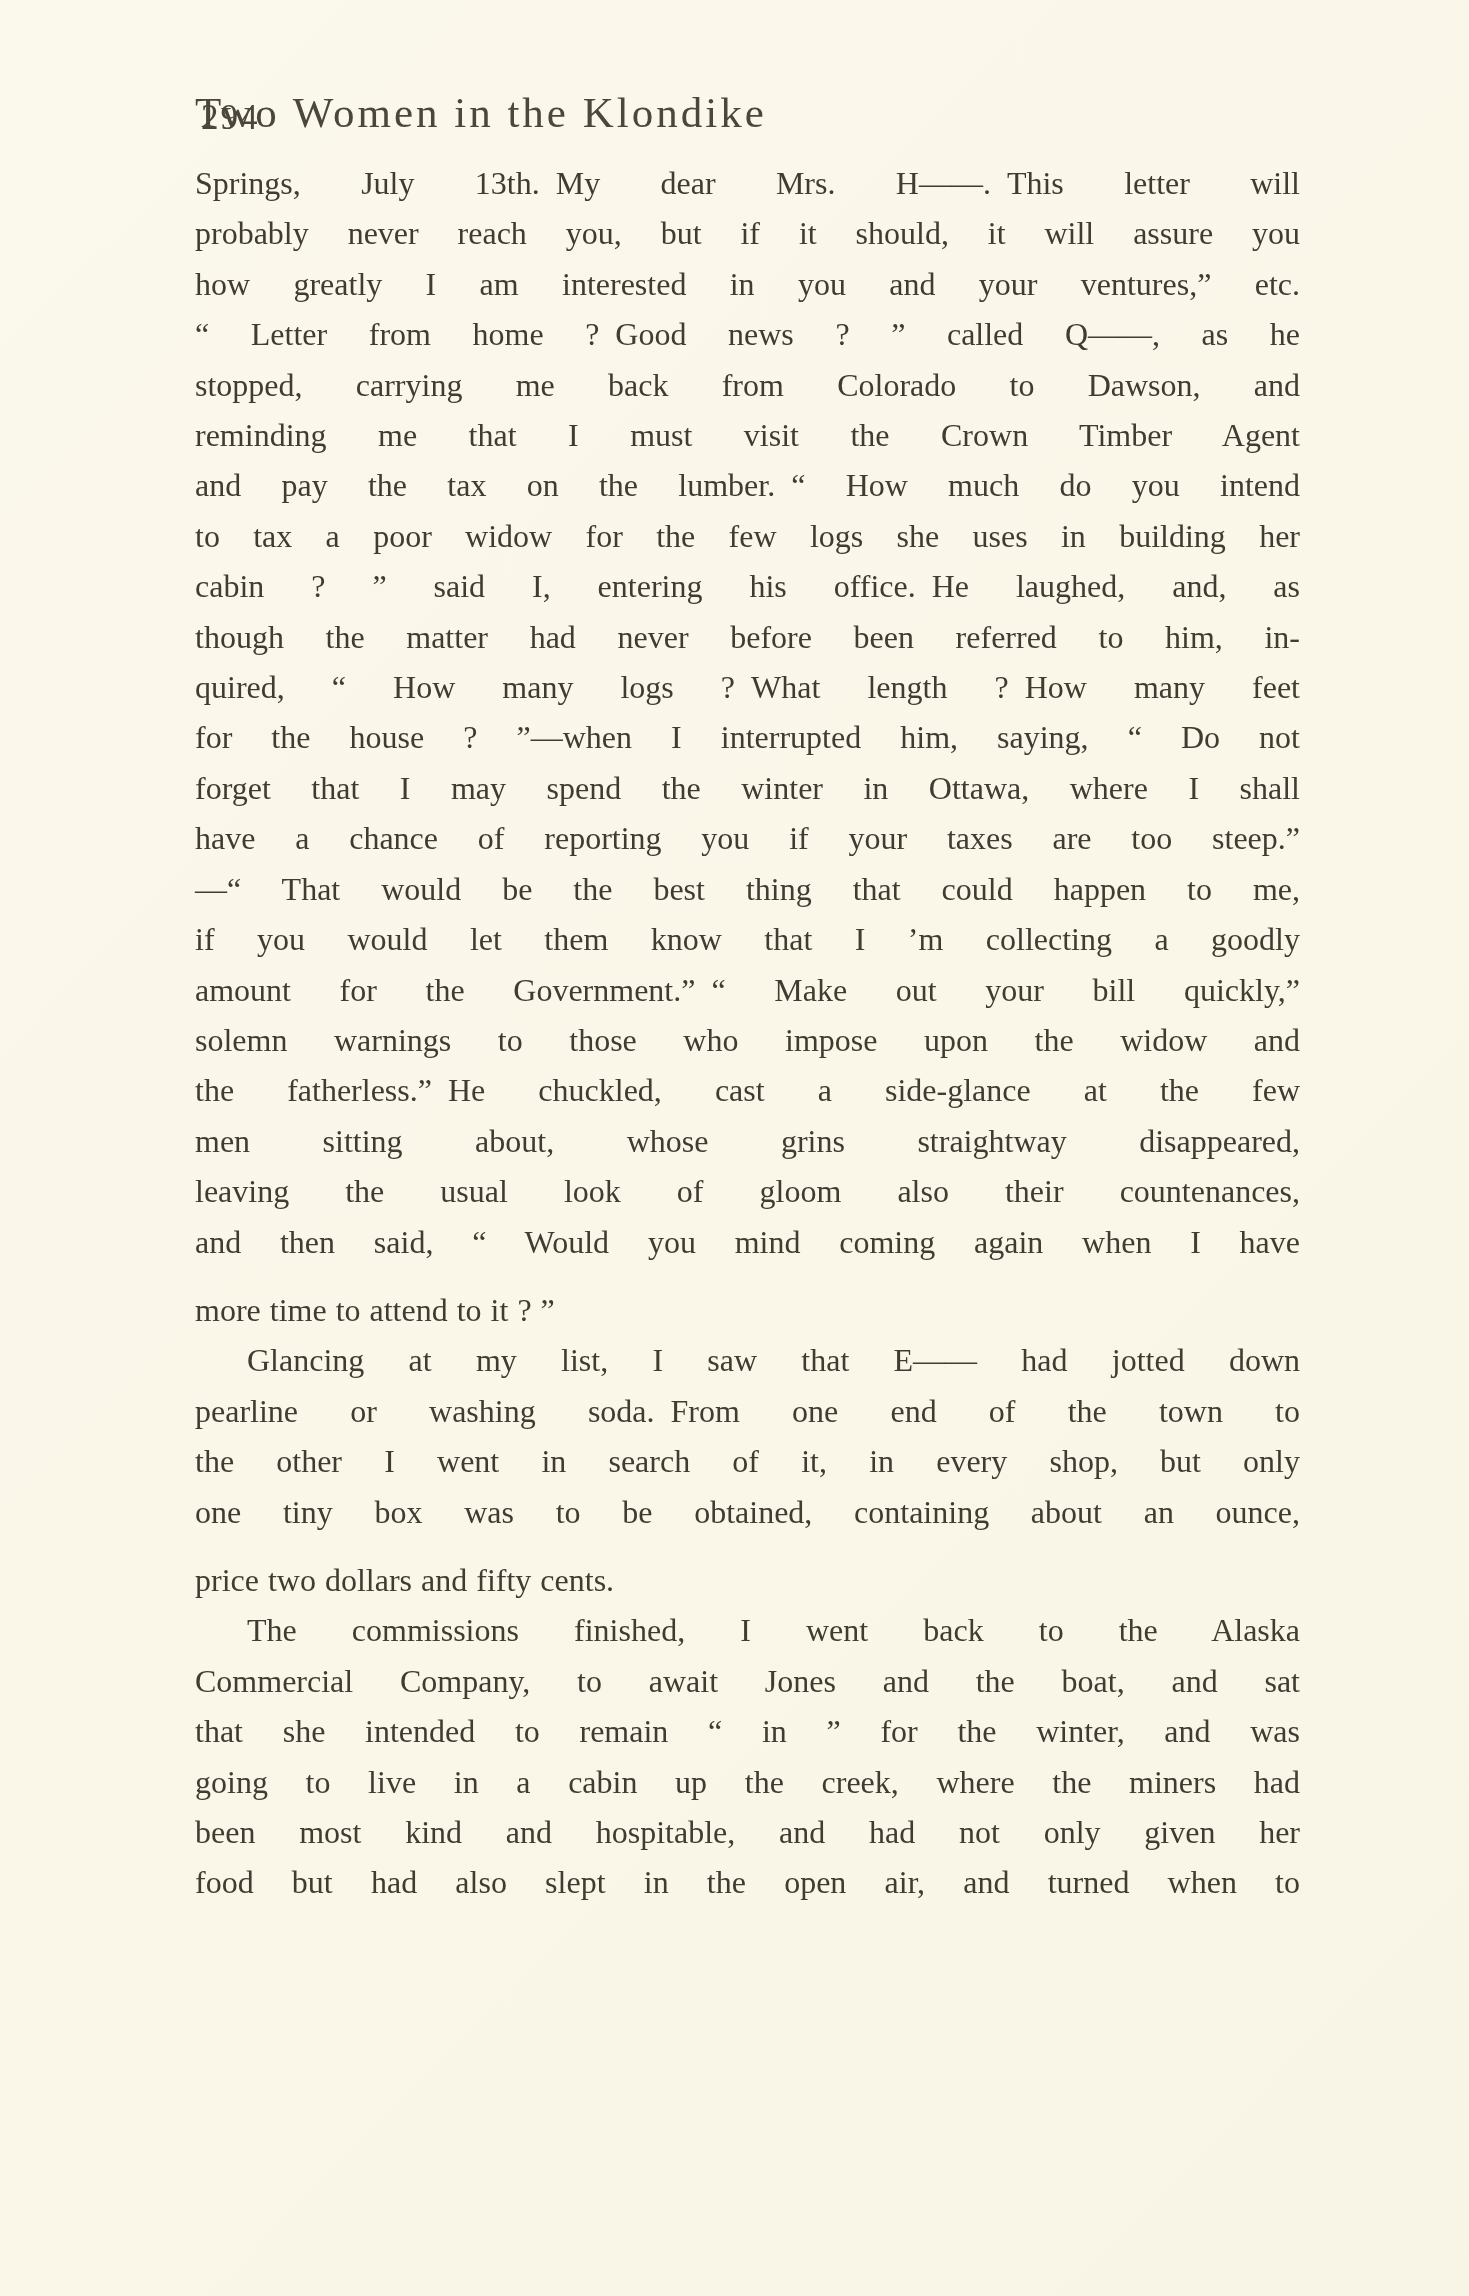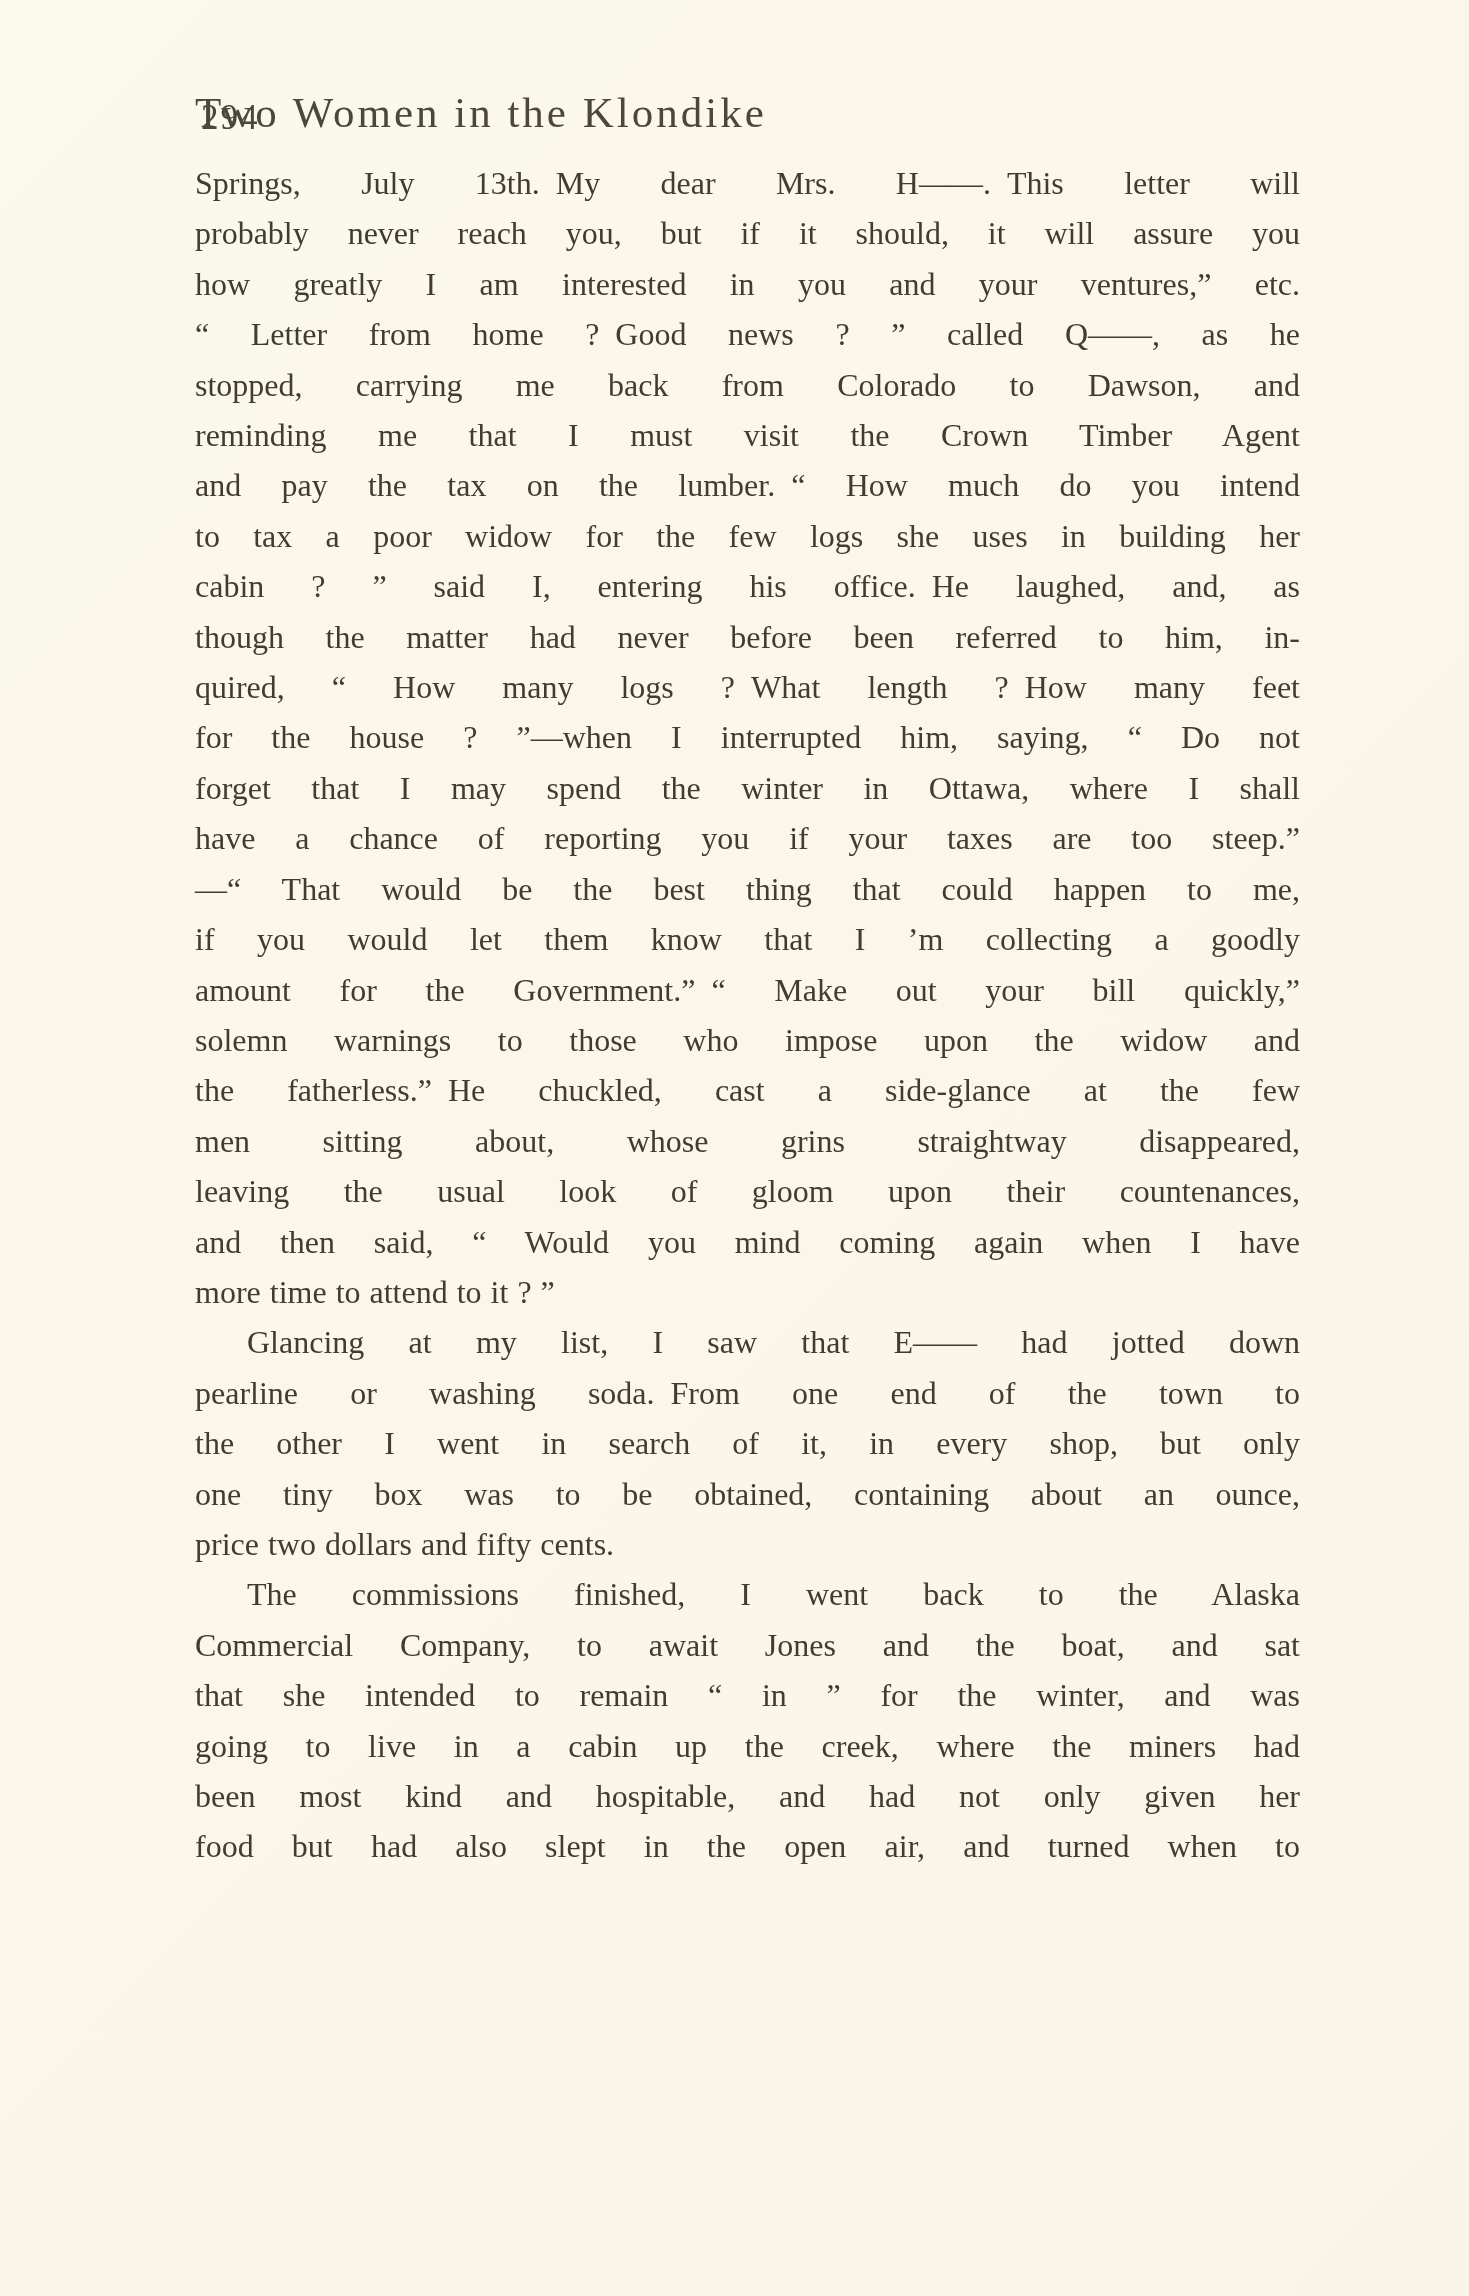--- a/index.html
+++ b/index.html
@@ -52,20 +52,21 @@
   .line {
     font-size: 32px;
     line-height: 50.4px;
     text-align: justify;
     text-align-last: justify;
     word-spacing: 1px;
     white-space: normal;
   }
   .line.last {
     text-align-last: left;
+    margin-top: 18px;
   }
 </style>
 </head>
 <body>
 
 <div class="page">
   <div class="header">
     <div class="page-number">294</div>
     <div class="running-title">Two Women in the Klondike</div>
   </div>
@@ -84,21 +85,21 @@
         <div class="line">quired, “ How many logs ? What length ? How many feet</div>
         <div class="line">for the house ? ”—when I interrupted him, saying, “ Do not</div>
         <div class="line">forget that I may spend the winter in Ottawa, where I shall</div>
         <div class="line">have a chance of reporting you if your taxes are too steep.”</div>
         <div class="line">—“ That would be the best thing that could happen to me,</div>
         <div class="line">if you would let them know that I ’m collecting a goodly</div>
         <div class="line">amount for the Government.” “ Make out your bill quickly,”</div>
         <div class="line">solemn warnings to those who impose upon the widow and</div>
         <div class="line">the fatherless.” He chuckled, cast a side-glance at the few</div>
         <div class="line">men sitting about, whose grins straightway disappeared,</div>
-        <div class="line">leaving the usual look of gloom upon their countenances,</div>
+        <div class="line">leaving the usual look of gloom also their countenances,</div>
         <div class="line">and then said, “ Would you mind coming again when I have</div>
         <div class="line last">more time to attend to it ? ”</div>
       </div>
       <div class="paragraph indent">
         <div class="line">Glancing at my list, I saw that E—— had jotted down</div>
         <div class="line">pearline or washing soda. From one end of the town to</div>
         <div class="line">the other I went in search of it, in every shop, but only</div>
         <div class="line">one tiny box was to be obtained, containing about an ounce,</div>
         <div class="line last">price two dollars and fifty cents.</div>
       </div>

